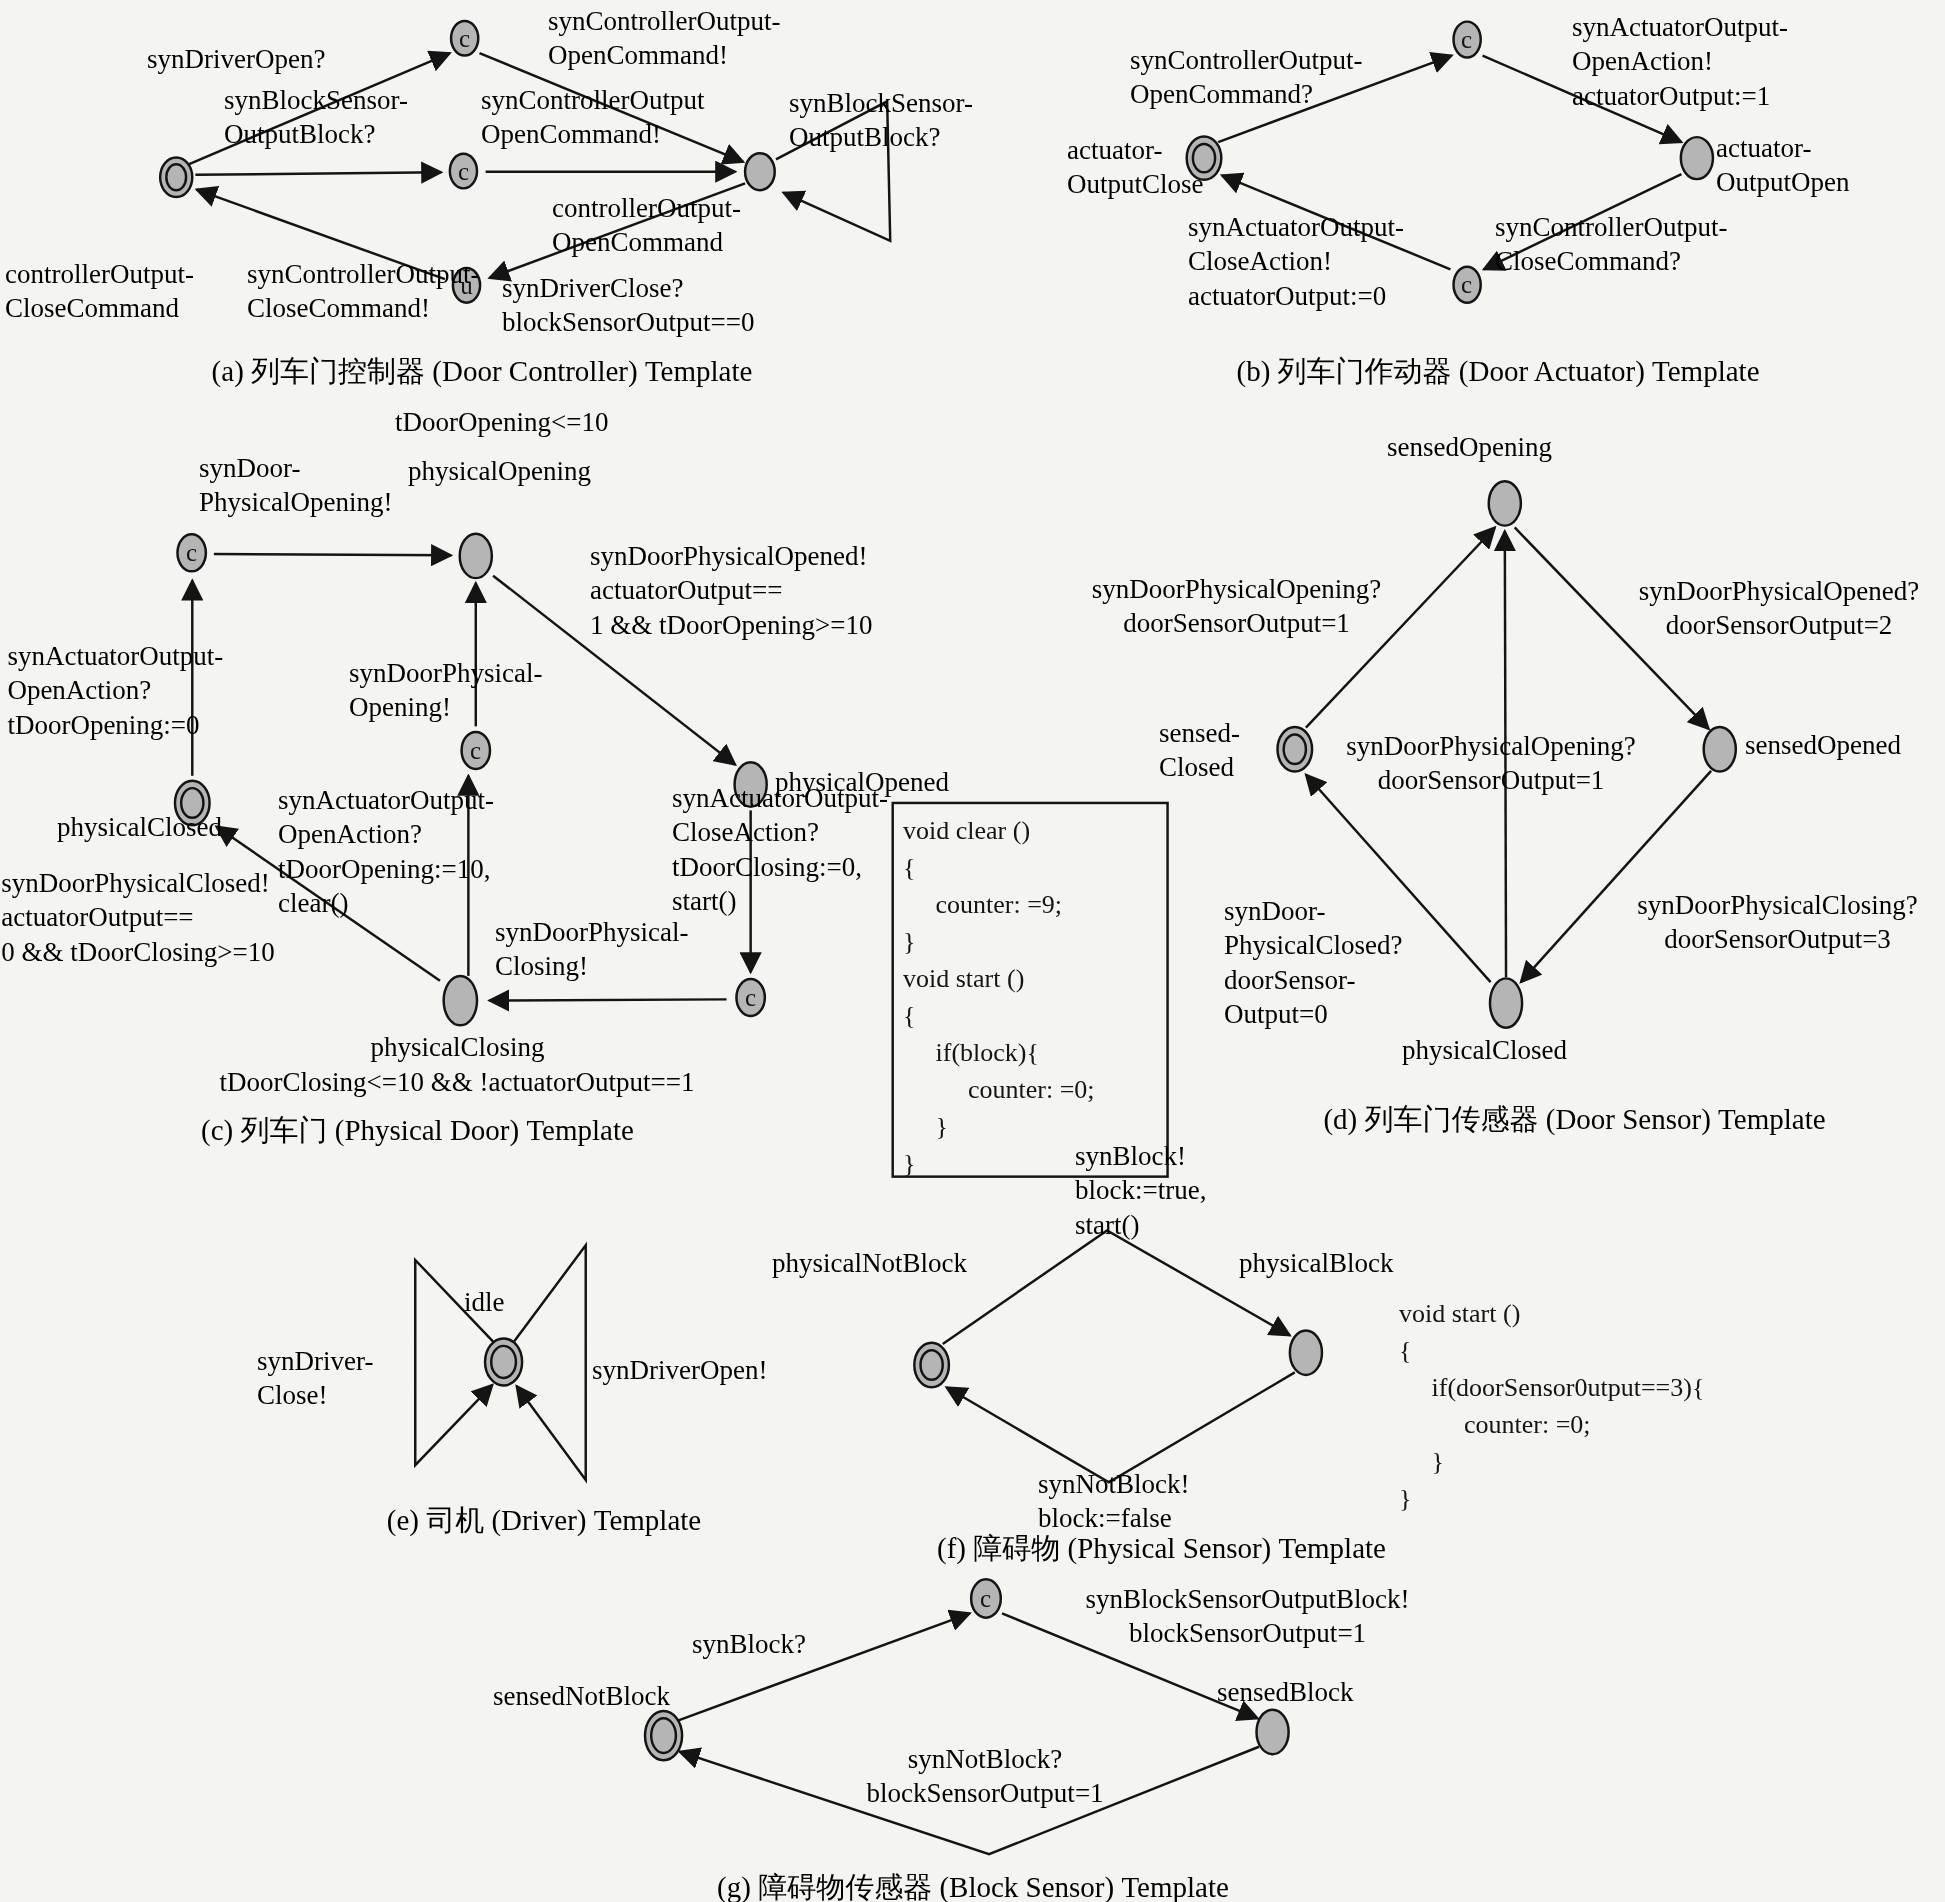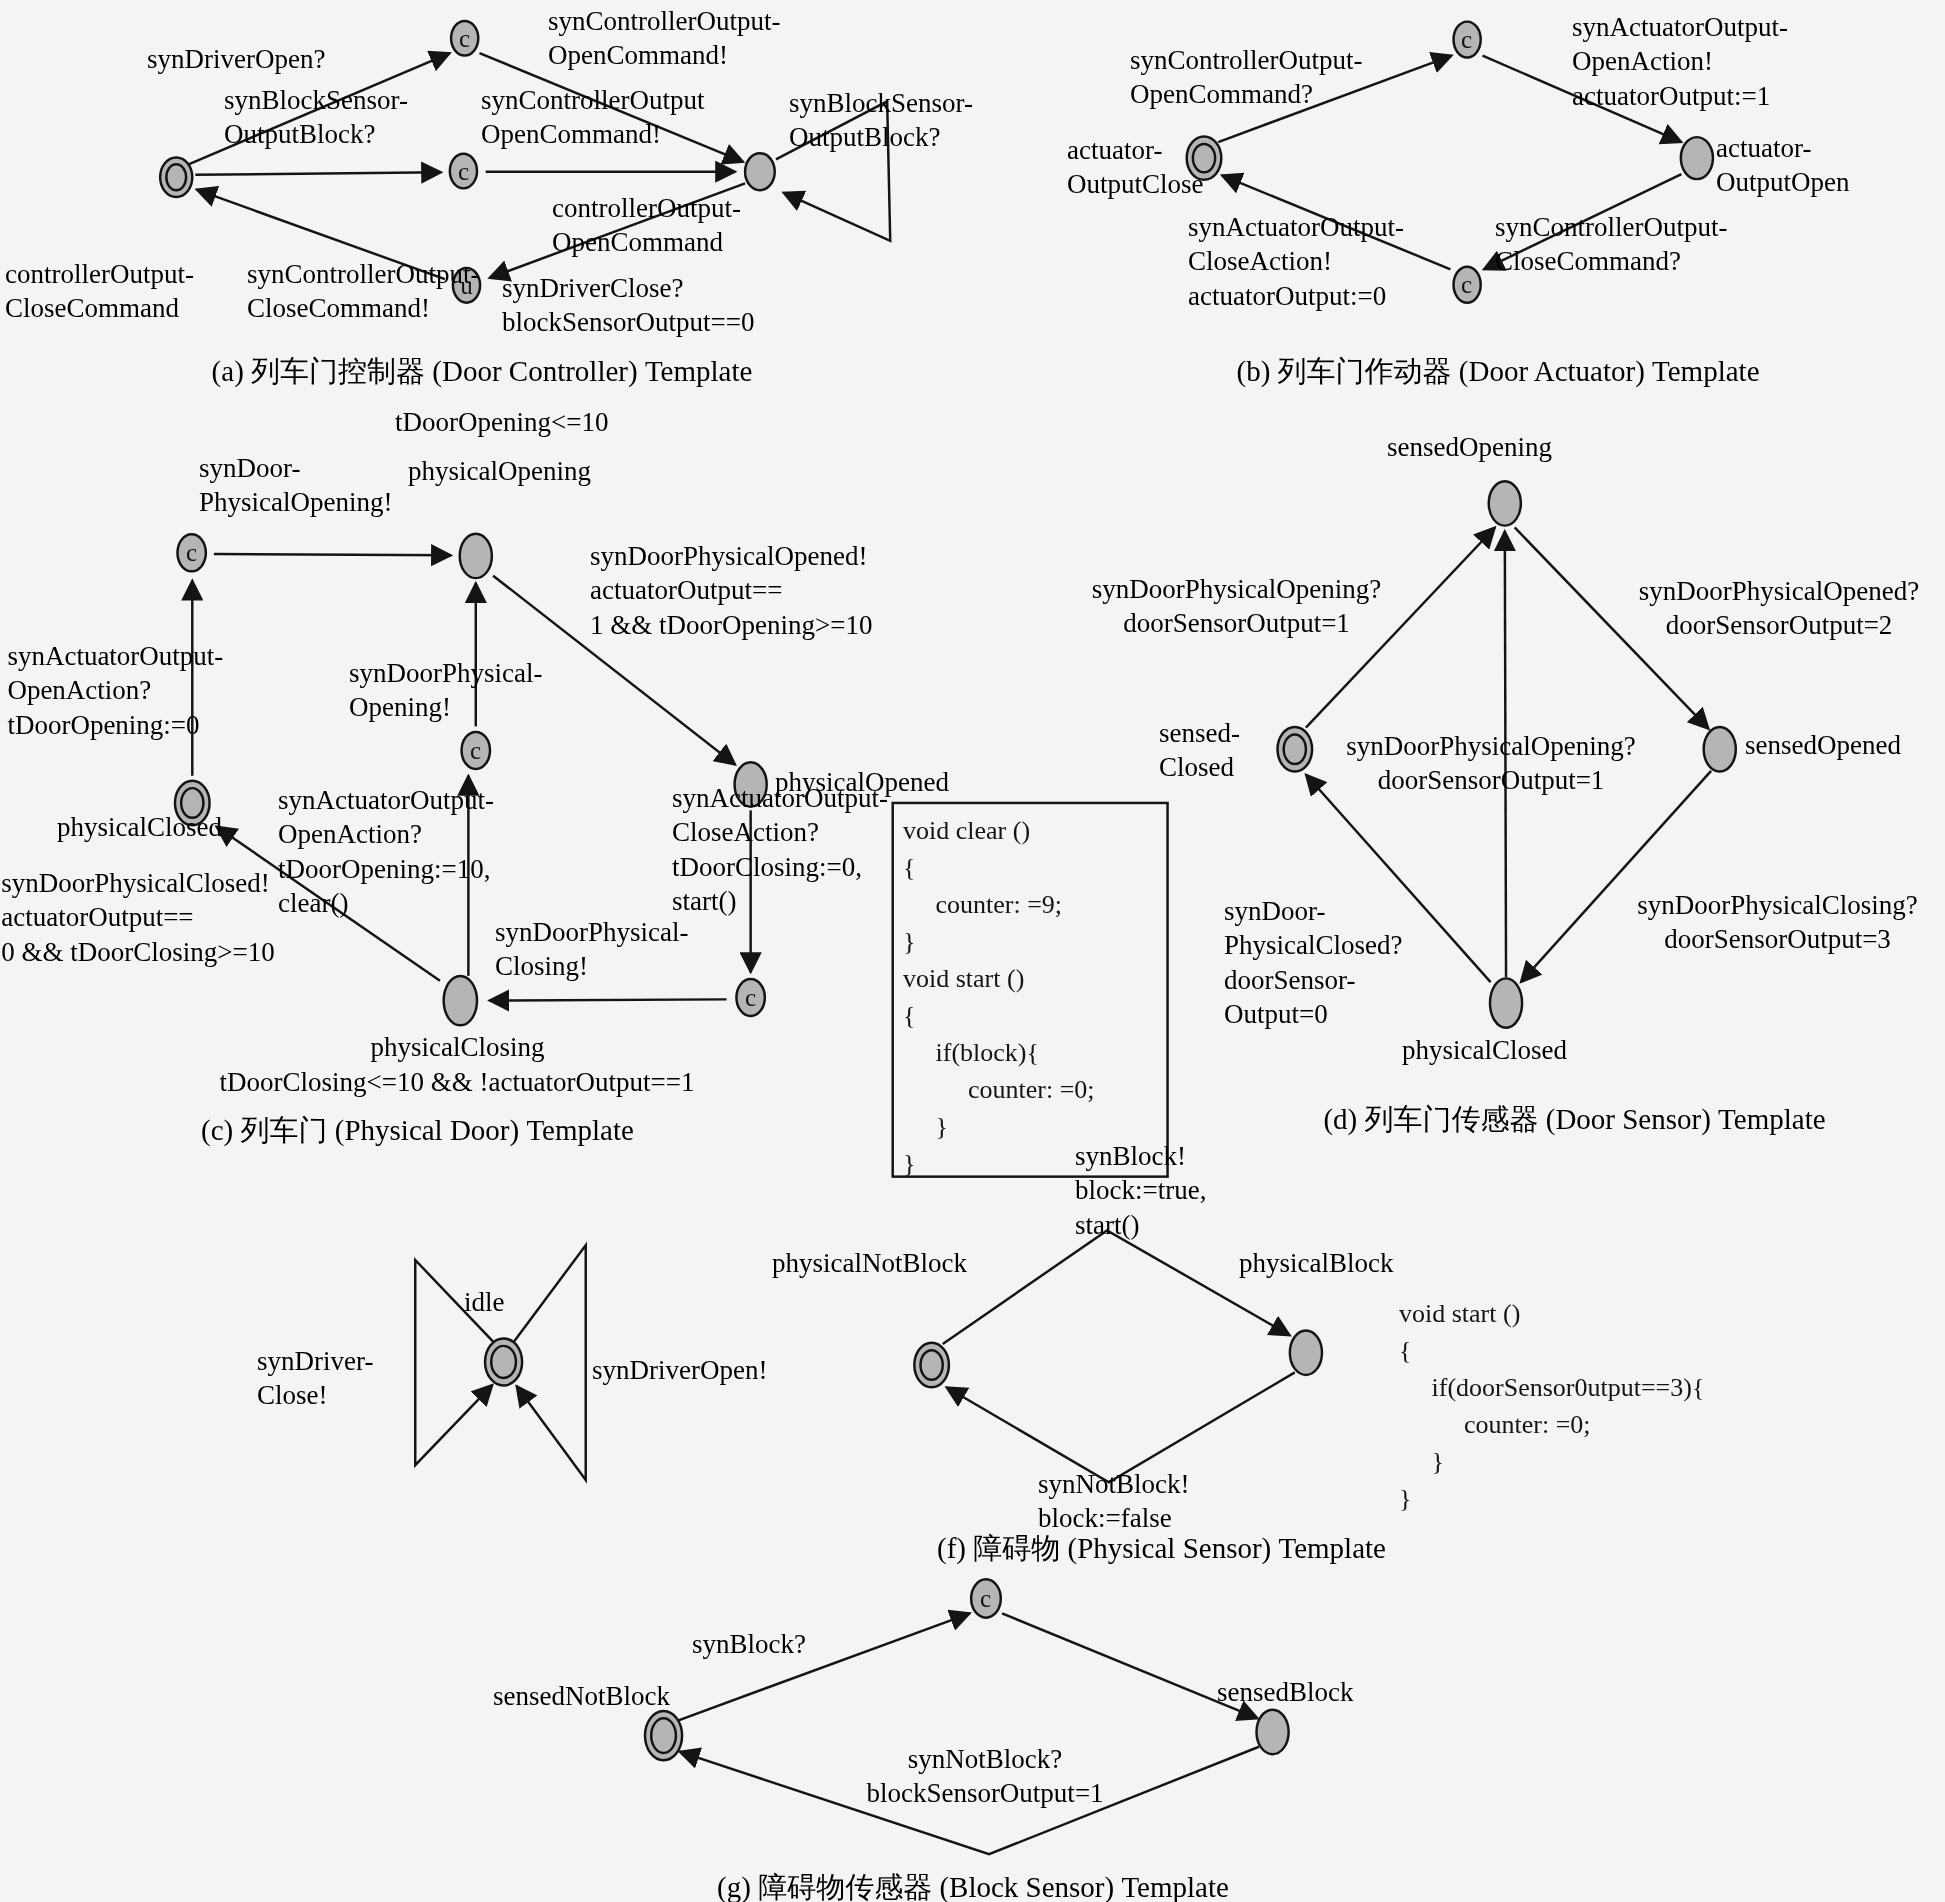--- a/index.html
+++ b/index.html
@@ -255,37 +255,40 @@
 Output=0</div>
   <div class="lbl ctr" style="left:1600px;top:888px;width:355px">synDoorPhysicalClosing?
 doorSensorOutput=3</div>
   <div class="lbl" style="left:1402px;top:1033px">physicalClosed</div>
   <div class="lbl cap ctr" style="left:1204px;top:1101px;width:741px">(d) 列车门传感器 (Door Sensor) Template</div>
 
   <div class="lbl" style="left:464px;top:1285px">idle</div>
   <div class="lbl" style="left:257px;top:1344px">synDriver-
 Close!</div>
   <div class="lbl" style="left:592px;top:1353px">synDriverOpen!</div>
+  <div class="lbl cap ctr" style="left:266px;top:1502px;width:556px">(e) 司机 (Driver) Template</div>
 
   <div class="lbl" style="left:1075px;top:1139px">synBlock!
 block:=true,
 start()</div>
   <div class="lbl" style="left:772px;top:1246px">physicalNotBlock</div>
   <div class="lbl" style="left:1239px;top:1246px">physicalBlock</div>
   <div class="lbl" style="left:1038px;top:1467px">synNotBlock!
 block:=false</div>
   <div class="lbl cap ctr" style="left:834px;top:1530px;width:655px">(f) 障碍物 (Physical Sensor) Template</div>
   <div class="code" style="left:1399px;top:1295px">void start ()
 {
      if(doorSensor0utput==3){
           counter: =0;
      }
 }</div>
 
   <div class="lbl" style="left:692px;top:1627px">synBlock?</div>
+  <div class="lbl ctr" style="left:1050px;top:1582px;width:395px">synBlockSensorOutputBlock!
+blockSensorOutput=1</div>
   <div class="lbl" style="left:493px;top:1679px">sensedNotBlock</div>
   <div class="lbl" style="left:1217px;top:1675px">sensedBlock</div>
   <div class="lbl ctr" style="left:837px;top:1742px;width:296px">synNotBlock?
 blockSensorOutput=1</div>
   <div class="lbl cap ctr" style="left:618px;top:1869px;width:710px">(g) 障碍物传感器 (Block Sensor) Template</div>
 
 </div>
 
 
 </body></html>

